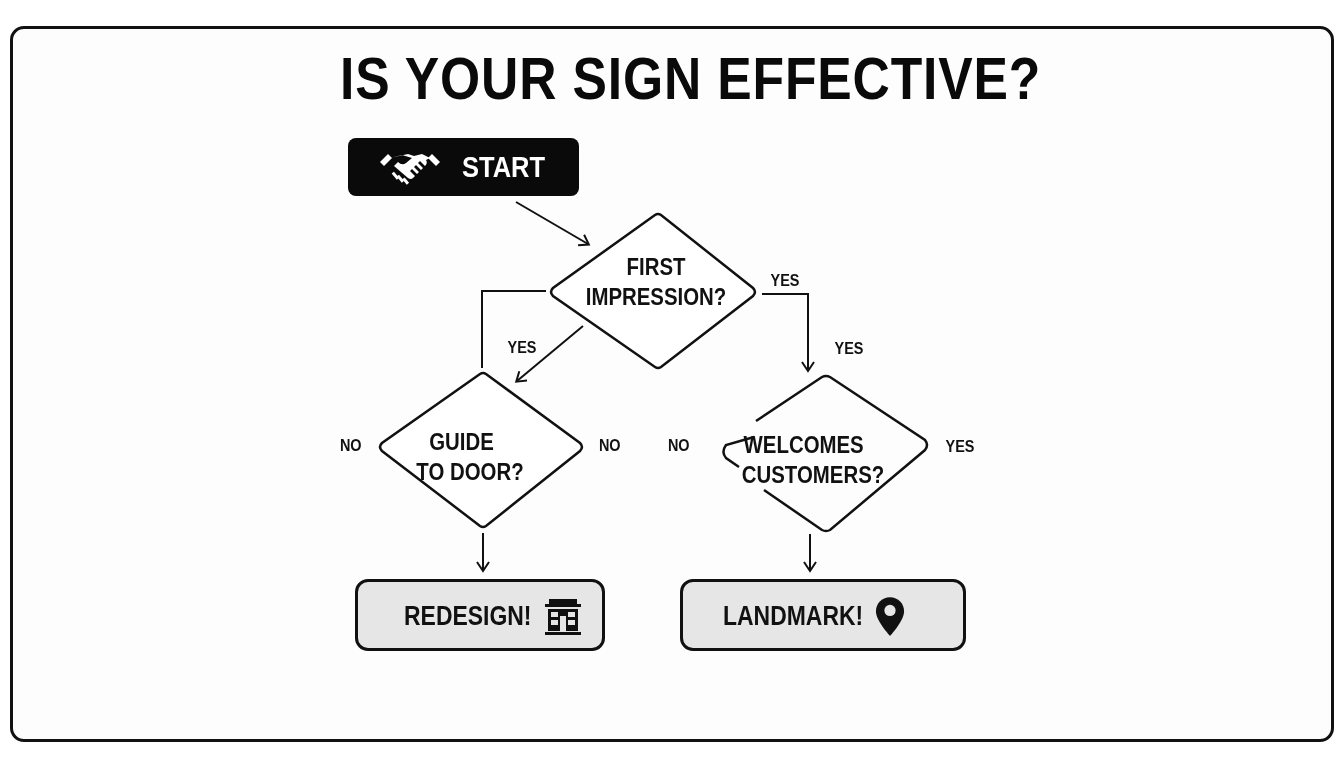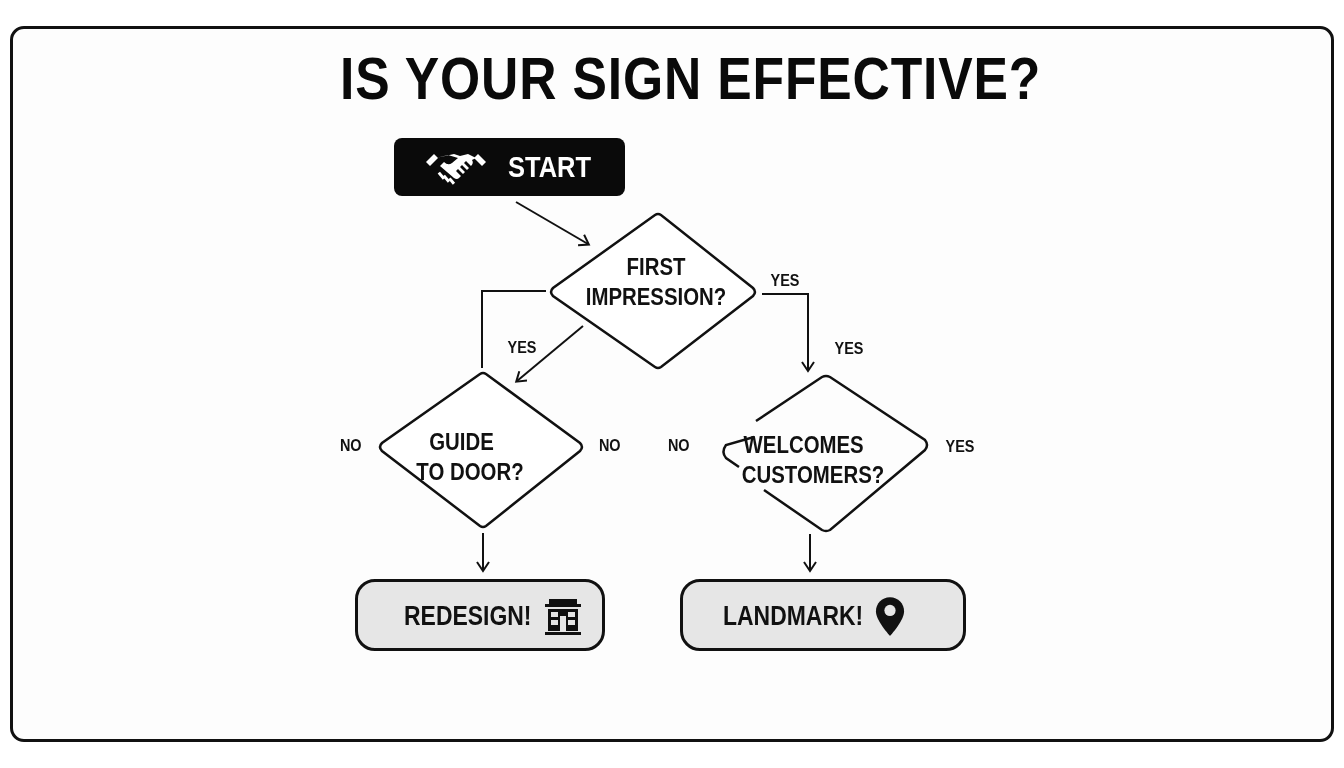--- a/index.html
+++ b/index.html
@@ -75,21 +75,20 @@
     .start-box {
       position: absolute;
       left: 348px;
       top: 138px;
       width: 231px;
       height: 58px;
       background: #0a0a0a;
       border-radius: 8px;
       display: flex;
       align-items: center;
-      margin-left: 46px;
     }
     .start-label {
       position: absolute;
       left: 114px;
       top: 12px;
       font-family: "Liberation Sans", "DejaVu Sans", sans-serif;
       font-weight: 700;
       font-size: 30px;
       color: #ffffff;
       transform: scaleX(0.85);
@@ -102,21 +101,21 @@
       top: 10px;
       width: 64px;
       height: 38px;
     }
     .end-box {
       position: absolute;
       width: 246px;
       height: 72px;
       background: #e6e6e6;
       border: 3px solid #111111;
-      border-radius: 20px;
+      border-radius: 13px;
       box-sizing: border-box;
     }
     .end-label {
       position: absolute;
       top: 18px;
       font-family: "Liberation Sans", "DejaVu Sans", sans-serif;
       font-weight: 700;
       font-size: 27px;
       line-height: 32px;
       color: #111111;

